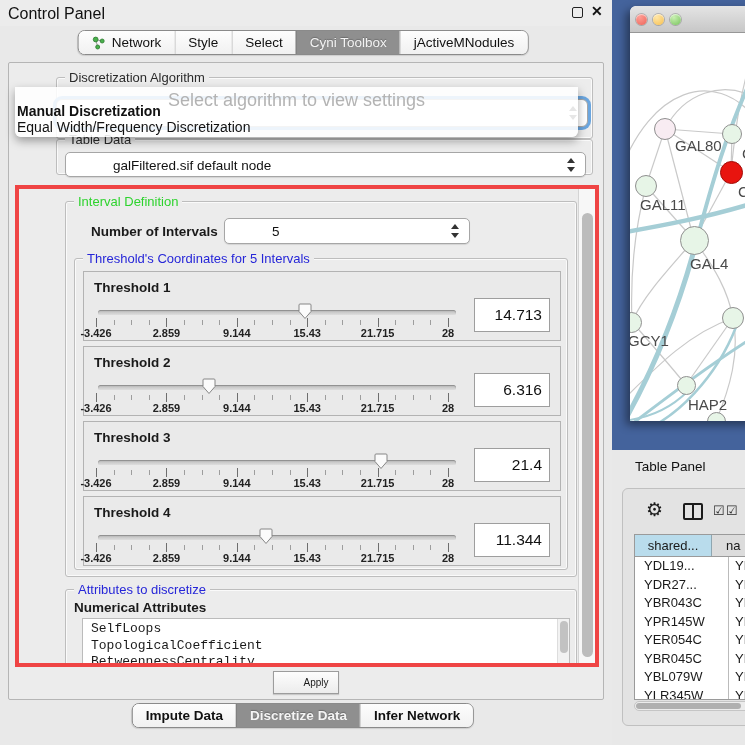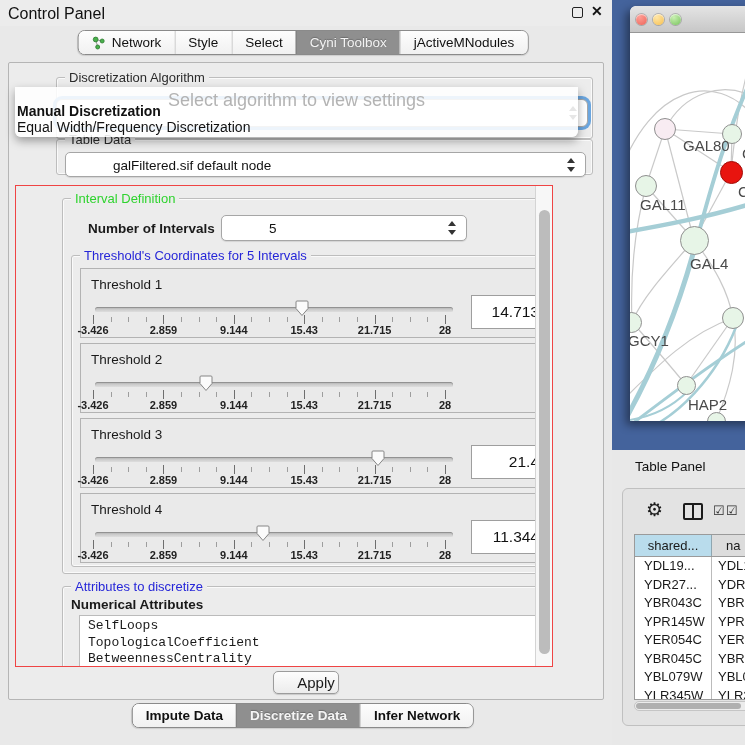--- a/index.html
+++ b/index.html
@@ -41,52 +41,52 @@
   .stepper:before { top:0; border-bottom:5px solid #333; }
   .stepper:after { bottom:0; border-top:5px solid #333; }
   #algo-combo { left:47px; top:36px; width:532px; height:28px; border-radius:6px; box-shadow:0 0 0 3px var(--focus-ring); }
 
   
   #algo-popup { position:absolute; left:6px; top:24px; width:563px; height:50px; background:rgba(255,255,255,.88); border-radius:0 0 6px 6px; box-shadow:0 4px 10px rgba(0,0,0,.35); z-index:50; }
   #algo-placeholder { position:absolute; left:0; top:3px; width:100%; text-align:center; font-size:18px; color:#b3b3b3; }
   .algo-option { position:absolute; left:2px; font-size:14px; color:#111; cursor:pointer; white-space:nowrap; }
 
   
-  #settings-scroll { position:absolute; left:6px; top:122px; width:538px; height:482px; border:1px solid #ef4444; background:#ececec; overflow:hidden; }
+  #settings-scroll { position:absolute; left:6px; top:122px; width:584px; height:482px; border:4px solid #ef4444; background:#ececec; overflow:hidden; }
   #v-scrollbar { position:absolute; right:0; top:0; width:17px; height:100%; background:#f7f7f7; border-left:1px solid #d4d4d4; }
   #v-thumb { position:absolute; left:3px; top:24px; width:11px; height:444px; background:#bcbcbc; border-radius:6px; }
 
   
   #interval-group { left:46px; top:12px; width:512px; height:376px; }
   #num-intervals-label { position:absolute; left:25px; top:22px; font-size:13.5px; font-weight:bold; }
   #num-intervals-combo { left:158px; top:16px; width:246px; height:26px; }
   #thresholds-group { left:8px; top:56px; width:494px; height:312px; }
 
   .threshold-panel { position:absolute; left:8px; width:478px; height:70px; background:#eaeaea; border:1px solid #b3b3b3; }
-  .threshold-label { position:absolute; left:10px; top:8px; font-size:13.5px; font-weight:normal; }
+  .threshold-label { position:absolute; left:10px; top:8px; font-size:13.5px; font-weight:bold; }
   .slider-track { position:absolute; left:14px; top:38px; width:358px; height:5px; border-radius:3px; background:linear-gradient(#b9b9b9,#dedede); box-shadow:inset 0 1px 1px rgba(0,0,0,.25); cursor:pointer; }
   .slider-thumb { position:absolute; top:31px; width:15px; height:17px; transform:translateX(-50%); cursor:pointer; }
   .ticks { position:absolute; left:12px; top:46px; width:353px; height:9px;
     background-image:
       repeating-linear-gradient(to right,#6e6e6e 0 1px,transparent 1px 70.4px),
       repeating-linear-gradient(to right,#9d9d9d 0 1px,transparent 1px 17.6px);
     background-size:100% 9px, 100% 5px; background-position:0 0, 0 2px; background-repeat:no-repeat; }
   .tick-labels { position:absolute; left:12px; top:55px; width:352px; height:12px; }
   .tick-labels span { position:absolute; transform:translateX(-50%); font-size:11px; font-weight:600; color:#222; white-space:nowrap; }
   .value-box { position:absolute; left:390px; top:26px; width:76px; height:34px; background:#fff; border:1px solid #9e9e9e; font-family:"Liberation Sans",sans-serif; font-size:15.5px; text-align:right; padding-right:7px; color:#111; }
 
   
   #attributes-group { left:46px; top:400px; width:512px; height:92px; }
   #num-attr-label { position:absolute; left:8px; top:10px; font-size:13.5px; font-weight:bold; }
   #attr-list { position:absolute; left:16px; top:28px; width:488px; height:54px; background:#fff; border:1px solid #bbb; overflow:hidden; }
   .attr-item { font-size:13px; line-height:16.5px; padding-left:8px; cursor:default; white-space:nowrap;font-family:Liberation Mono, monospace; }
   #attr-scrollbar { position:absolute; right:0; top:0; width:12px; height:100%; background:#f2f2f2; border-left:1px solid #ddd; }
   #attr-thumb { position:absolute; left:2px; top:2px; width:8px; height:32px; background:#c2c2c2; border-radius:4px; }
 
-  #apply-btn { position:absolute; left:50%; transform:translateX(-50%); top:608px; width:66px; height:23px; background:linear-gradient(#fdfdfd,#ececec); border:1px solid #9c9c9c; border-radius:5px; font-size:15px; text-align:center; line-height:21px; cursor:pointer; box-shadow:0 1px 1px rgba(0,0,0,.15);padding-left:20px; }
+  #apply-btn { position:absolute; left:50%; transform:translateX(-50%); top:608px; width:66px; height:23px; background:linear-gradient(#fdfdfd,#ececec); border:1px solid #9c9c9c; border-radius:0; font-size:10px; text-align:center; line-height:21px; cursor:pointer; box-shadow:0 1px 1px rgba(0,0,0,.15);padding-left:20px; }
 
   
   #desktop { position:absolute; left:612px; top:0; width:133px; height:450px; background:var(--desktop-blue); }
   #net-window { position:absolute; left:630px; top:6px; width:130px; height:415px; border-radius:6px 0 0 0; box-shadow:-4px 4px 10px rgba(0,0,0,.45); background:#fff; overflow:hidden; }
   #net-titlebar { position:absolute; left:0; top:0; width:100%; height:27px; background:linear-gradient(#e4e4e4,#c7c7c7); border-bottom:1px solid #979797; border-radius:6px 0 0 0; }
   .traffic { position:absolute; top:8px; width:11px; height:11px; border-radius:50%; box-shadow:inset 0 1px 1px rgba(255,255,255,.6), 0 0 0 1px rgba(0,0,0,.2); cursor:pointer; }
   #t-red { left:6px; background:radial-gradient(circle at 35% 30%, #ff9d94, var(--traffic-red)); }
   #t-yellow { left:23px; background:radial-gradient(circle at 35% 30%, #ffe6a6, var(--traffic-yellow)); }
   #t-green { left:40px; background:radial-gradient(circle at 35% 30%, #c9f0b2, var(--traffic-green)); }
   #net-canvas { position:absolute; left:0; top:27px; width:130px; height:388px; background:#fff; overflow:hidden; }
@@ -107,21 +107,21 @@
   #columns-btn:after { content:""; position:absolute; left:7px; top:0; width:2px; height:13px; background:#1c1c1c; }
   .cb-icon { position:absolute; top:7px; font-size:13px; color:#2a2a2a; cursor:pointer; line-height:1; }
   #cb1 { left:90px; } #cb2 { left:103px; }
   #tp-table { position:absolute; left:11px; top:45px; width:119px; height:166px; background:#fff; border:1px solid #9a9a9a; border-right:none; overflow:hidden; }
   .t-header { display:flex; height:22px; border-bottom:1px solid #9a9a9a; }
   .th-cell { font-size:13px; line-height:21px; text-align:center; overflow:hidden; white-space:nowrap; cursor:pointer; }
   .th-c0 { width:77px; background:var(--header-selected); border-right:1px solid #8fa6b0; }
   .th-c1 { flex:1; background:#dcdcdc; text-align:left; padding-left:14px; }
   .t-row { display:flex; height:18.5px; cursor:default; }
   .td-cell { font-size:13px; line-height:18.5px; overflow:hidden; white-space:nowrap; }
-  .td-c0 { width:77px; padding-left:9px; border-right:1px solid #bbb; }
+  .td-c0 { width:94px; padding-left:9px; border-right:1px solid #bbb; }
   .td-c1 { flex:1; padding-left:6px; }
   #h-scrollbar { position:absolute; left:11px; top:212px; width:119px; height:10px; background:#ececec; border:1px solid #c5c5c5; border-radius:5px; }
   #h-thumb { position:absolute; left:1px; top:1px; width:105px; height:6px; background:#b0b0b0; border-radius:3px; }
 </style>
 </head>
 <body>
 
 <div id="app">
 
   <div id="control-panel">
@@ -218,20 +218,21 @@
                 </svg>
               <div class="ticks"></div>
               <div class="tick-labels">
                 <span style="left:0%">-3.426</span>
                 <span style="left:20%">2.859</span>
                 <span style="left:40%">9.144</span>
                 <span style="left:60%">15.43</span>
                 <span style="left:80%">21.715</span>
                 <span style="left:100%">28</span>
               </div>
+              <input class="value-box" value="6.316" style="">
             </div>
 
             <div class="threshold-panel" style="top:162px;">
               <span class="threshold-label">Threshold 3</span>
               <div class="slider-track"></div>
               <svg class="slider-thumb" viewBox="0 0 15 17" style="left: 296.814px;">
                   <path d="M2.5 1 H12.5 Q13.5 1 13.5 2 V8.5 L7.5 15.5 L1.5 8.5 V2 Q1.5 1 2.5 1 Z" fill="#fbfbfb" stroke="#868686"></path>
                 </svg>
               <div class="ticks"></div>
               <div class="tick-labels">
@@ -341,21 +342,21 @@
       <div class="node pink" style="left:24px; top:85px;  width:22px; height:22px;"></div>
       <div class="node green" style="left:92px; top:91px;  width:20px; height:20px;"></div>
       <div class="node red" style="left:90px; top:128px; width:23px; height:23px;"></div>
       <div class="node green" style="left:5px;  top:142px; width:22px; height:22px;"></div>
       <div class="node green" style="left:50px; top:193px; width:29px; height:29px;"></div>
       <div class="node green" style="left:-9px; top:279px; width:21px; height:21px;"></div>
       <div class="node green" style="left:92px; top:274px; width:22px; height:22px;"></div>
       <div class="node green" style="left:47px; top:343px; width:19px; height:19px;"></div>
       <div class="node green" style="left:77px; top:379px; width:19px; height:19px;"></div>
 
-      <span class="node-label" style="left:45px; top:104px;margin-left:8px;">GAL80</span>
+      <span class="node-label" style="left:45px; top:104px;">GAL80</span>
       <span class="node-label" style="left:112px; top:112px;">GA</span>
       <span class="node-label" style="left:108px; top:150px;">C</span>
       <span class="node-label" style="left:10px; top:163px;">GAL11</span>
       <span class="node-label" style="left:60px; top:222px;">GAL4</span>
       <span class="node-label" style="left:-2px; top:299px;text-align:right;">GCY1</span>
 
       <span class="node-label" style="left:58px; top:363px;">HAP2</span>
     </div>
   </div>
 

